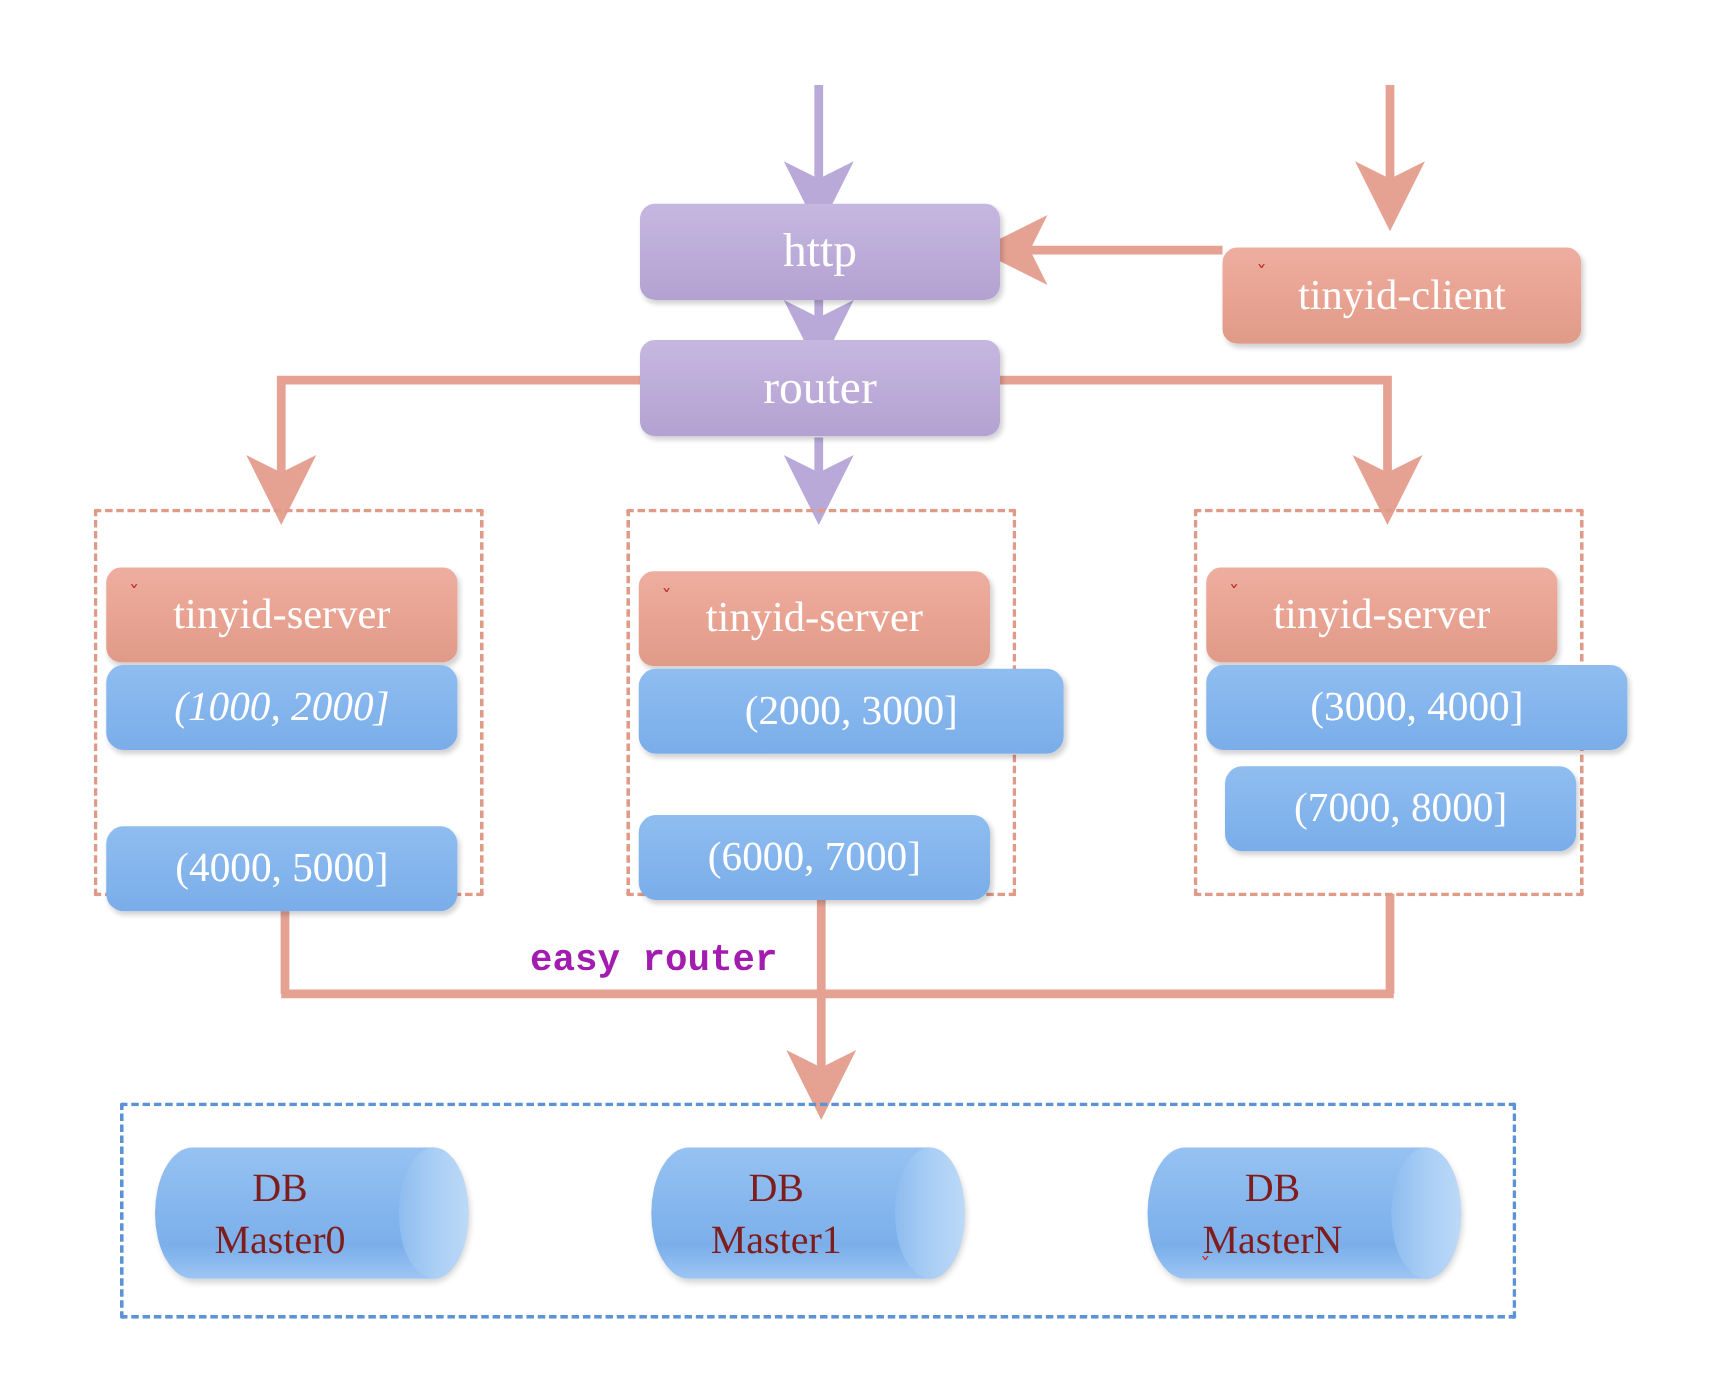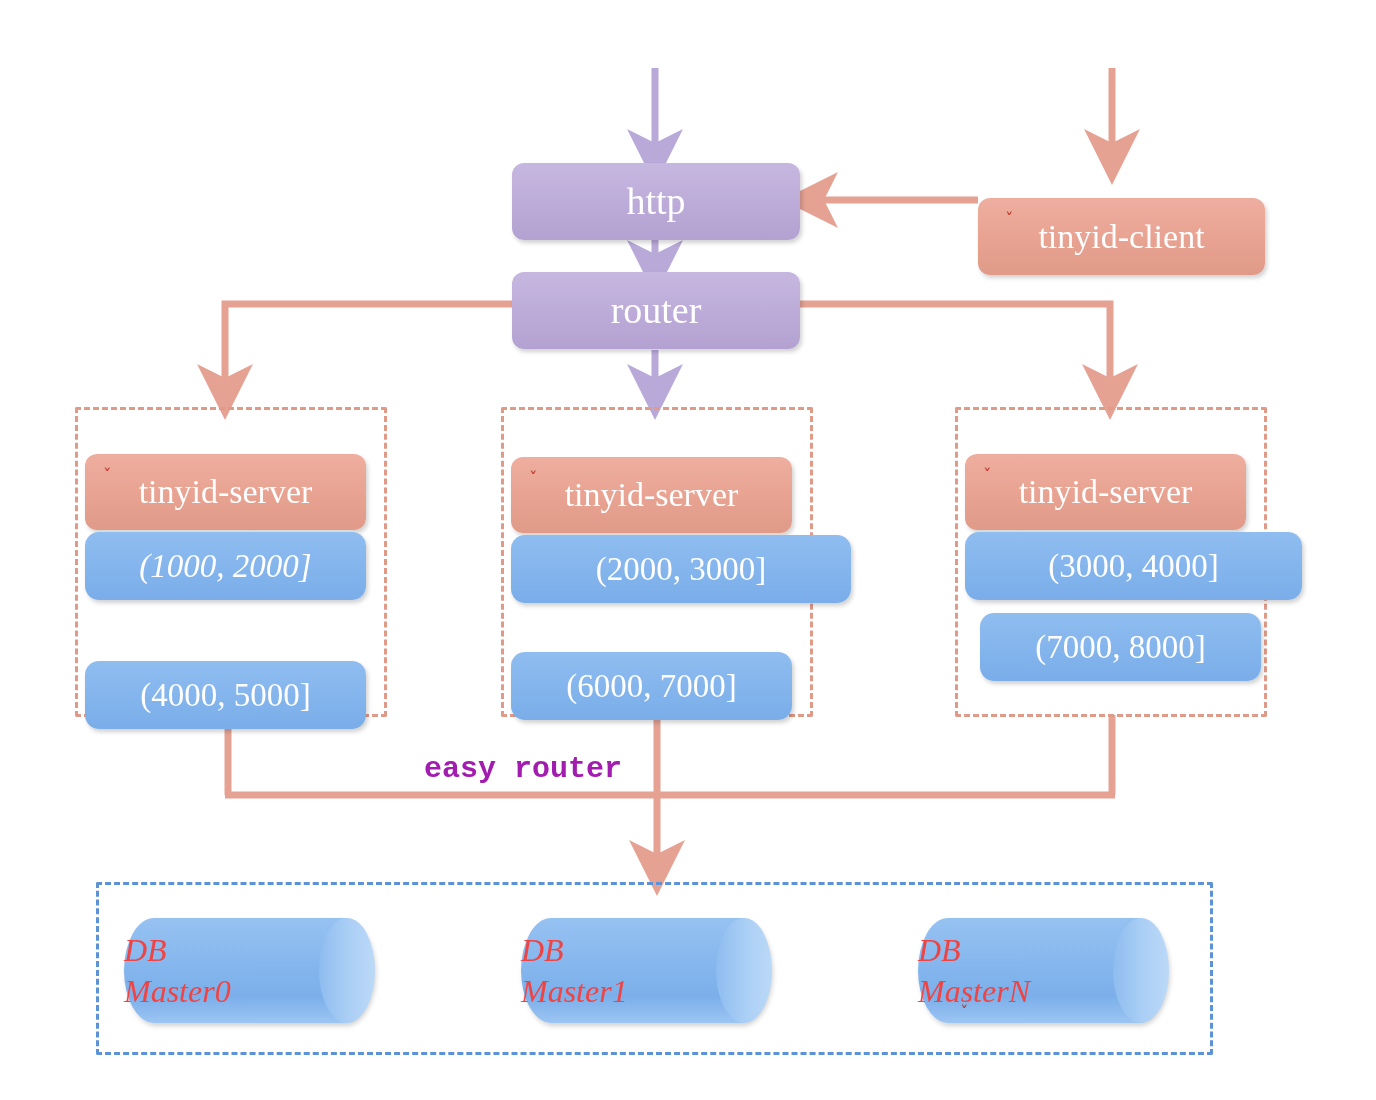--- a/index.html
+++ b/index.html
@@ -91,28 +91,27 @@
     border-radius: 50%;
     background: linear-gradient(90deg, #8ebcef 0%, #a9cef5 50%, #bcd9f7 100%);
   }
   .cyl-label {
     position: absolute;
     left: 0; top: 0;
     width: calc(100% - 50px);
     height: 100%;
     display: flex;
     flex-direction: column;
-    align-items: flex-start;
+    align-items: center;
     justify-content: center;
-    color: #ef4444;
+    color: #7f1d1d;
     font-size: 32px;
     line-height: 1.28;
     text-align: center;
     user-select: none;
-    font-style: italic;
   }
 
   
   #wires {
     position: absolute;
     left: 0; top: 0;
     width: 1376px;
     height: 1100px;
     pointer-events: none;
   }

